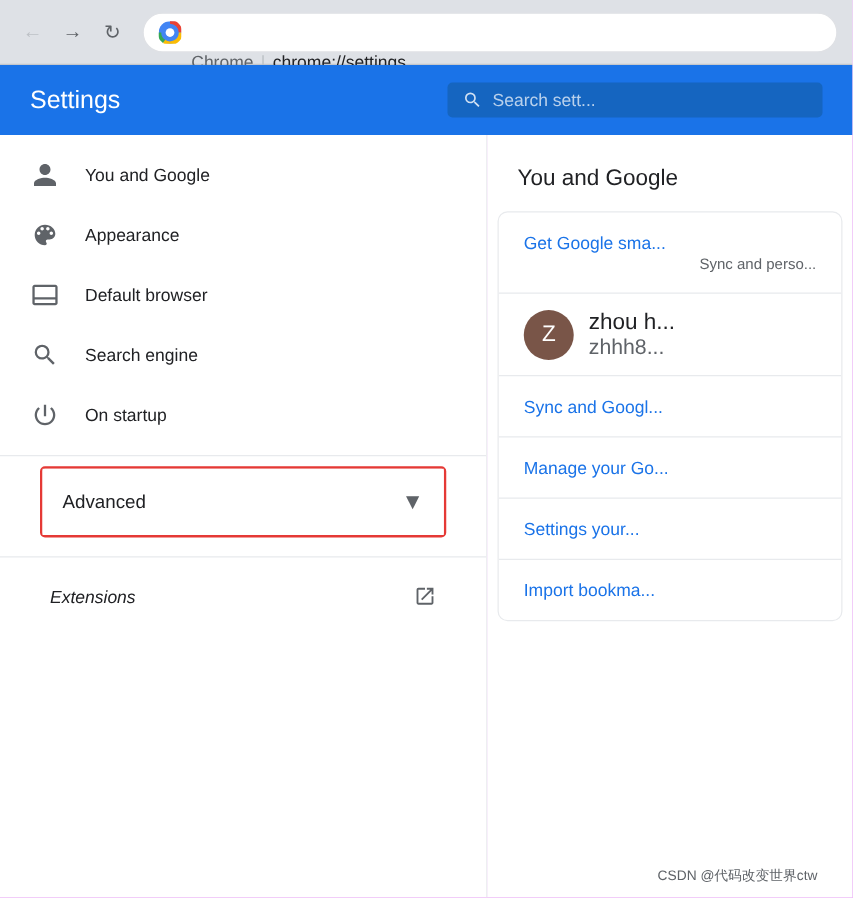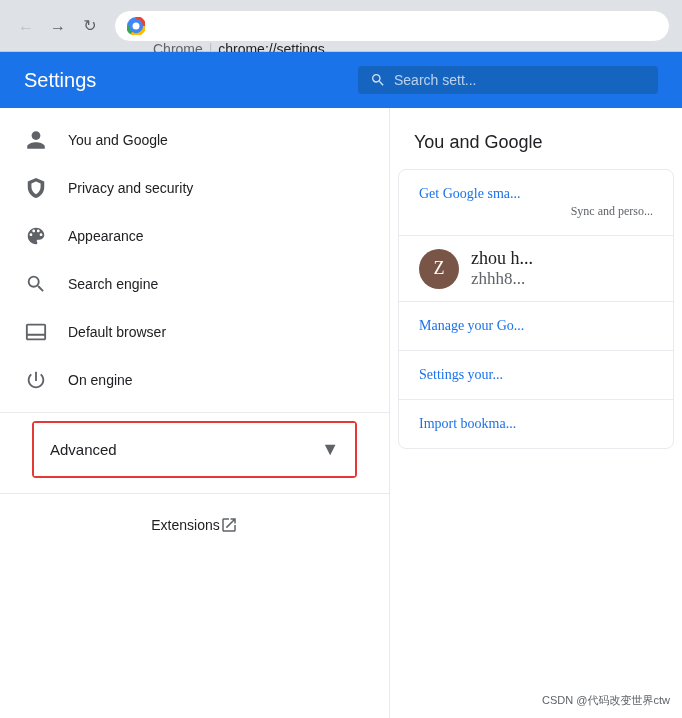--- a/index.html
+++ b/index.html
@@ -182,23 +182,24 @@
     }
     .advanced-arrow {
       color: #5f6368;
       font-size: 18px;
     }
 
     
     .extensions-item {
       display: flex;
       align-items: center;
-      justify-content: center;
-      padding: 14px 8px;
+      justify-content: space-between;
+      padding: 14px 40px;
       cursor: pointer;
+      font-style: italic;
     }
     .extensions-icon {
       color: #5f6368;
       font-size: 16px;
     }
 
     
     .right-panel {
       flex: 1;
       background: white;
@@ -211,21 +212,20 @@
       font-weight: 400;
       padding: 0 24px;
       margin-bottom: 16px;
     }
     .right-panel-card {
       background: white;
       border: 1px solid #e8eaed;
       border-radius: 8px;
       margin: 0 8px 4px 8px;
       overflow: hidden;
-      font-family: Liberation Serif, serif;
     }
     .right-panel-item {
       padding: 16px 20px;
       border-bottom: 1px solid #e8eaed;
       cursor: pointer;
     }
     .right-panel-item:last-child { border-bottom: none; }
     .right-item-title {
       font-size: 14px;
       color: #1a73e8;
@@ -274,21 +274,21 @@
       color: #5f6368;
       white-space: nowrap;
       overflow: hidden;
       text-overflow: ellipsis;
     }
 
     
     .watermark {
       position: absolute;
       bottom: 8px;
-      right: 8px;
+      right: 24px;
       font-size: 11px;
       color: #5f6368;
       background: rgba(255,255,255,0.8);
       padding: 2px 4px;
     }
 
     
     svg { display: block; }
 
     
@@ -347,63 +347,55 @@
       <div class="sidebar-item">
         <span class="sidebar-icon">
           <svg width="22" height="22" viewBox="0 0 24 24" fill="#5f6368">
             <path d="M12 12c2.7 0 4.8-2.1 4.8-4.8S14.7 2.4 12 2.4 7.2 4.5 7.2 7.2 9.3 12 12 12zm0 2.4c-3.2 0-9.6 1.6-9.6 4.8v2.4h19.2v-2.4c0-3.2-6.4-4.8-9.6-4.8z"></path>
           </svg>
         </span>
         <span class="sidebar-label">You and Google</span>
       </div>
 
 
-      <div class="sidebar-item">
-        <span class="sidebar-icon">
-          <svg width="22" height="22" viewBox="0 0 24 24" fill="#5f6368">
-            <path d="M12 1L3 5v6c0 5.55 3.84 10.74 9 12 5.16-1.26 9-6.45 9-12V5l-9-4zm0 4l5 2.18V11c0 3.42-2.31 6.62-5 7.72C9.31 17.62 7 14.42 7 11V7.18L12 5z"></path>
-          </svg>
-        </span>
-        <span class="sidebar-label">Privacy and security</span>
-      </div>
 
       <div class="sidebar-item">
         <span class="sidebar-icon">
           <svg width="22" height="22" viewBox="0 0 24 24" fill="#5f6368">
             <path d="M12 3c-4.97 0-9 4.03-9 9s4.03 9 9 9c.83 0 1.5-.67 1.5-1.5 0-.39-.15-.74-.39-1.01-.23-.26-.38-.61-.38-.99 0-.83.67-1.5 1.5-1.5H16c2.76 0 5-2.24 5-5 0-4.42-4.03-8-9-8zm-5.5 9c-.83 0-1.5-.67-1.5-1.5S5.67 9 6.5 9 8 9.67 8 10.5 7.33 12 6.5 12zm3-4C8.67 8 8 7.33 8 6.5S8.67 5 9.5 5s1.5.67 1.5 1.5S10.33 8 9.5 8zm5 0c-.83 0-1.5-.67-1.5-1.5S13.67 5 14.5 5s1.5.67 1.5 1.5S15.33 8 14.5 8zm3 4c-.83 0-1.5-.67-1.5-1.5S16.67 9 17.5 9s1.5.67 1.5 1.5-.67 1.5-1.5 1.5z"></path>
           </svg>
         </span>
         <span class="sidebar-label">Appearance</span>
       </div>
 
       <div class="sidebar-item">
         <span class="sidebar-icon">
           <svg width="22" height="22" viewBox="0 0 24 24" fill="#5f6368">
-            <path d="M15.5 14h-.79l-.28-.27A6.471 6.471 0 0 0 16 9.5 6.5 6.5 0 1 0 9.5 16c1.61 0 3.09-.59 4.23-1.57l.27.28v.79l5 4.99L20.49 19l-4.99-5zm-6 0C7.01 14 5 11.99 5 9.5S7.01 5 9.5 5 14 7.01 14 9.5 11.99 14 9.5 14z"></path>
-          </svg>
-        </span>
-        <span class="sidebar-label">Search engine</span>
+            <path d="M21 3H3c-1.1 0-2 .9-2 2v14c0 1.1.9 2 2 2h18c1.1 0 2-.9 2-2V5c0-1.1-.9-2-2-2zm0 16H3v-3h18v3zm0-5H3V5h18v9z"></path>
+          </svg>
+        </span>
+        <span class="sidebar-label">Default browser</span>
       </div>
 
       <div class="sidebar-item">
         <span class="sidebar-icon">
           <svg width="22" height="22" viewBox="0 0 24 24" fill="#5f6368">
-            <path d="M21 3H3c-1.1 0-2 .9-2 2v14c0 1.1.9 2 2 2h18c1.1 0 2-.9 2-2V5c0-1.1-.9-2-2-2zm0 16H3v-3h18v3zm0-5H3V5h18v9z"></path>
-          </svg>
-        </span>
-        <span class="sidebar-label">Default browser</span>
+            <path d="M15.5 14h-.79l-.28-.27A6.471 6.471 0 0 0 16 9.5 6.5 6.5 0 1 0 9.5 16c1.61 0 3.09-.59 4.23-1.57l.27.28v.79l5 4.99L20.49 19l-4.99-5zm-6 0C7.01 14 5 11.99 5 9.5S7.01 5 9.5 5 14 7.01 14 9.5 11.99 14 9.5 14z"></path>
+          </svg>
+        </span>
+        <span class="sidebar-label">Search engine</span>
       </div>
 
       <div class="sidebar-item">
         <span class="sidebar-icon">
           <svg width="22" height="22" viewBox="0 0 24 24" fill="#5f6368">
             <path d="M13 3h-2v10h2V3zm4.83 2.17l-1.42 1.42C17.99 7.86 19 9.81 19 12c0 3.87-3.13 7-7 7s-7-3.13-7-7c0-2.19 1.01-4.14 2.58-5.42L6.17 5.17C4.23 6.82 3 9.26 3 12c0 4.97 4.03 9 9 9s9-4.03 9-9c0-2.74-1.23-5.18-3.17-6.83z"></path>
           </svg>
         </span>
-        <span class="sidebar-label">On engine</span>
+        <span class="sidebar-label">On startup</span>
       </div>
 
       <div class="sidebar-divider"></div>
 
       <div style="position: relative; margin: 4px 16px 15px 16px;">
         <div class="advanced-section">
           <button class="advanced-btn">
             <span class="advanced-label">Advanced</span>
             <span class="advanced-arrow">▼</span>
           </button>
@@ -435,20 +427,23 @@
         </div>
 
         <div class="user-row right-panel-item" style="padding: 12px 20px;">
           <div class="avatar">Z</div>
           <div class="user-info">
             <div class="user-name">zhou h...</div>
             <div class="user-email">zhhh8...</div>
           </div>
         </div>
 
+        <div class="right-panel-item">
+          <div class="right-item-title">Sync and Googl...</div>
+        </div>
 
         <div class="right-panel-item">
           <div class="right-item-title">Manage your Go...</div>
         </div>
 
         <div class="right-panel-item">
           <div class="right-item-title">Settings your...</div>
         </div>
 
         <div class="right-panel-item">

